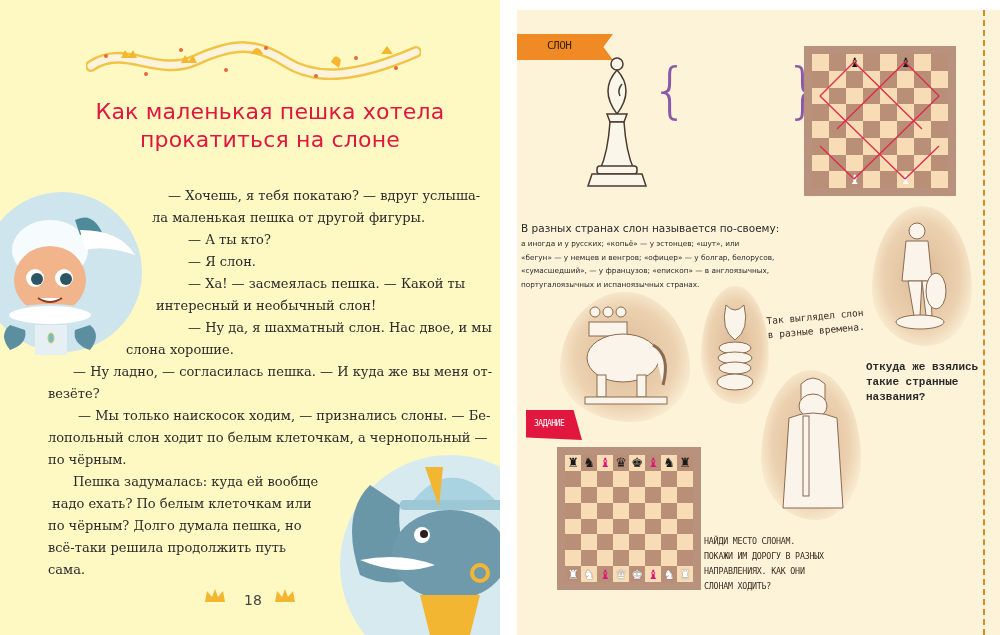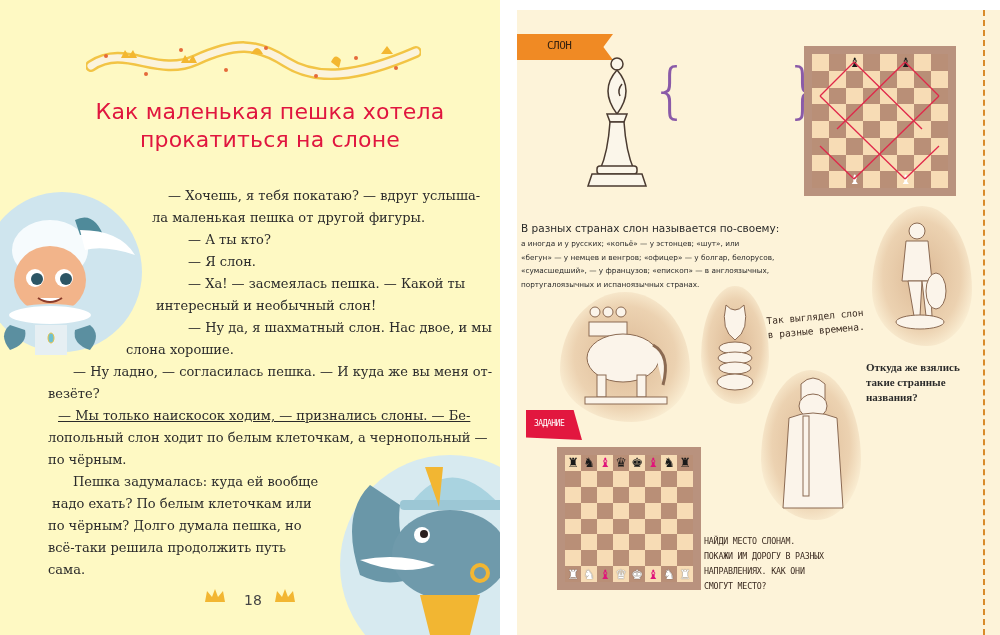--- a/index.html
+++ b/index.html
@@ -39,21 +39,21 @@
   .board .dk { background: #b98f77; }
 
   .names-box { position: absolute; left: 4px; top: 211px; width: 340px; font-family: "DejaVu Sans", sans-serif; color: #2a2a2a; }
   .names-head { font-size: 10.5px; line-height: 14px; }
   .names-body { font-size: 7.3px; line-height: 13.5px; margin-top: 2px; }
 
   .blob { position: absolute; border-radius: 50% 50% 45% 55% / 60% 60% 40% 40%; background: radial-gradient(ellipse at center, #dcb995 0%, #ecd2b1 55%, rgba(253,243,217,0) 80%); }
   .figure-svg { position: absolute; }
 
   .caption-times { position: absolute; left: 250px; top: 300px; font-family: "DejaVu Sans Mono", monospace; font-size: 9.5px; line-height: 14px; color: #3a2a20; transform: rotate(-5deg); }
-  .side-note { position: absolute; left: 349px; top: 350px; width: 115px; font-family: Liberation Serif, serif; color: #2a2a2a; }
+  .side-note { position: absolute; left: 349px; top: 350px; width: 115px; font-family: Liberation Mono, monospace; color: #2a2a2a; }
   .side-note .q { font-weight: bold; font-size: 11px; line-height: 15px; }
   .side-note .a { font-size: 10.3px; line-height: 15.3px; }
 
   .task-text { position: absolute; left: 187px; top: 524px; font-family: "DejaVu Sans Mono", monospace; font-size: 8.3px; line-height: 15px; color: #3a2a20; letter-spacing: -0.2px; }
 
   .spine { position: absolute; left: 500px; top: 0; width: 17px; height: 635px; background: linear-gradient(90deg, #ffffff 0%, #ffffff 100%); }
 </style>
 </head>
 <body>
 
@@ -108,21 +108,21 @@
     <p style="left:120px; top:0px;">— Хочешь, я тебя покатаю? — вдруг услыша-</p>
     <p style="left:104px; top:22px;">ла маленькая пешка от другой фигуры.</p>
     <p style="left:140px; top:44px;">— А ты кто?</p>
     <p style="left:140px; top:66px;">— Я слон.</p>
     <p style="left:140px; top:88px;">— Ха! — засмеялась пешка. — Какой ты</p>
     <p style="left:108px; top:110px;">интересный и необычный слон!</p>
     <p style="left:140px; top:132px;">— Ну да, я шахматный слон. Нас двое, и мы</p>
     <p style="left:78px;  top:154px;">слона хорошие.</p>
     <p style="left:25px;  top:176px;">— Ну ладно, — согласилась пешка. — И куда же вы меня от-</p>
     <p style="left:0px;   top:198px;">везёте?</p>
-    <p style="left:10px;  top:220px;text-decoration:underline;">— Мы только наискосок ходим, — признались слоны. — Бе-</p>
+    <p style="left:30px;  top:220px;">— Мы только наискосок ходим, — признались слоны. — Бе-</p>
     <p style="left:0px;   top:242px;">лопольный слон ходит по белым клеточкам, а чернопольный —</p>
     <p style="left:0px;   top:264px;">по чёрным.</p>
     <p style="left:25px;  top:286px;">Пешка задумалась: куда ей вообще</p>
     <p style="left:4px;   top:308px;">надо ехать? По белым клеточкам или</p>
     <p style="left:0px;   top:330px;">по чёрным? Долго думала пешка, но</p>
     <p style="left:0px;   top:352px;">всё-таки решила продолжить путь</p>
     <p style="left:0px;   top:374px;">сама.</p>
   </div>
 
   <svg class="elephant" viewBox="0 0 210 180">
@@ -433,15 +433,15 @@
         <div class="cell lt">
           <span style="color: rgb(255, 255, 255); text-shadow: rgb(51, 51, 51) 0px 0px 1px;">♜</span>
         </div>
       </div>
   </div>
 
   <div class="task-text">
     <div>НАЙДИ МЕСТО СЛОНАМ.</div>
     <div>ПОКАЖИ ИМ ДОРОГУ В РАЗНЫХ</div>
     <div>НАПРАВЛЕНИЯХ. КАК ОНИ</div>
-    <div>СМОГУТ МЕСТО?</div>
+    <div>СЛОНАМ ХОДИТЬ?</div>
   </div>
 </div>
 
 </body></html>

